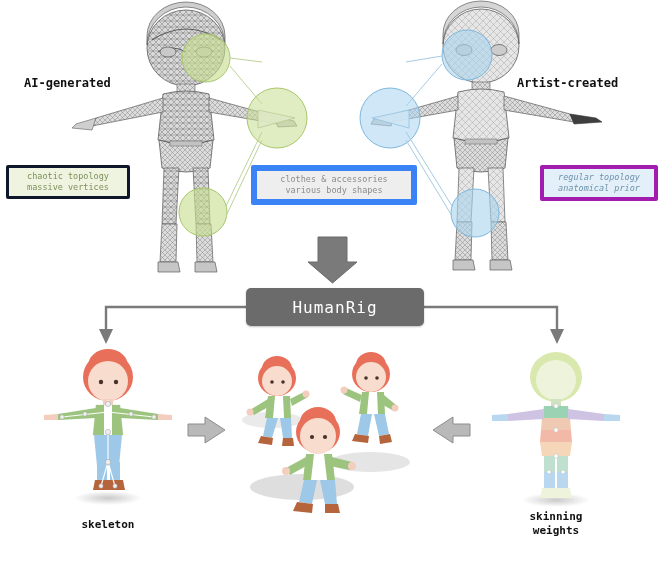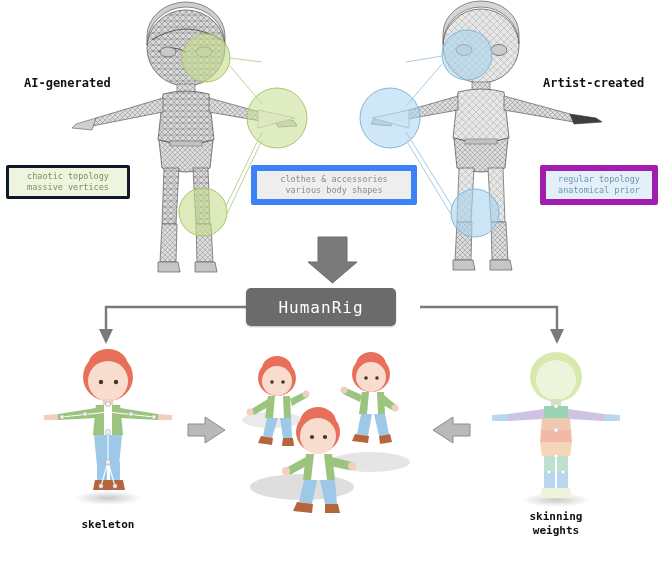--- a/index.html
+++ b/index.html
@@ -56,21 +56,22 @@
     border: 3px solid #0f172a;
   }
   .tag-grey {
     background: #eeeeee;
     color: #8c8c8c;
     border: 6px solid #3b82f6;
   }
   .tag-blue {
     background: #e3f0f9;
     color: #6e93ab;
-    border: 6px solid #a21caf;
+    border: 4px solid #a21caf;
+    font-style: italic;
   }
   .humanrig-box {
     background: #6b6b6b;
     border-radius: 5px;
     color: #ffffff;
     font-family: "DejaVu Sans Mono", monospace;
     font-size: 16px;
     letter-spacing: 1px;
     display: flex;
     align-items: center;
@@ -358,31 +359,31 @@
         <circle cx="563" cy="472" r="2"></circle>
       </g>
     </g>
 
   </svg>
 
   
 
   
   <div class="abs side-label" style="left:24px; top:76px;">AI-generated</div>
-  <div class="abs side-label" style="left:543px; top:76px;">Artist-created</div>
+  <div class="abs side-label" style="left:517px; top:76px;">Artist-created</div>
 
   
   <div class="abs tagbox tag-green" style="left:6px; top:165px; width:124px;">chaotic topology
 massive vertices</div>
   <div class="abs tagbox tag-grey" style="left:251px; top:165px; width:166px;">clothes &amp; accessories
 various body shapes</div>
   <div class="abs tagbox tag-blue" style="left:540px; top:165px; width:118px;">regular topology
 anatomical prior</div>
 
   
-  <div class="abs humanrig-box" style="left:246px; top:288px; width:150px; height:38px;">HumanRig</div>
+  <div class="abs humanrig-box" style="left:246px; top:288px; width:178px; height:38px;">HumanRig</div>
 
   
   <div class="abs caption" style="left:48px; top:518px; width:120px;">skeleton</div>
   <div class="abs caption" style="left:496px; top:510px; width:120px;">skinning
 weights</div>
 
 </div>
 
 </body></html>

